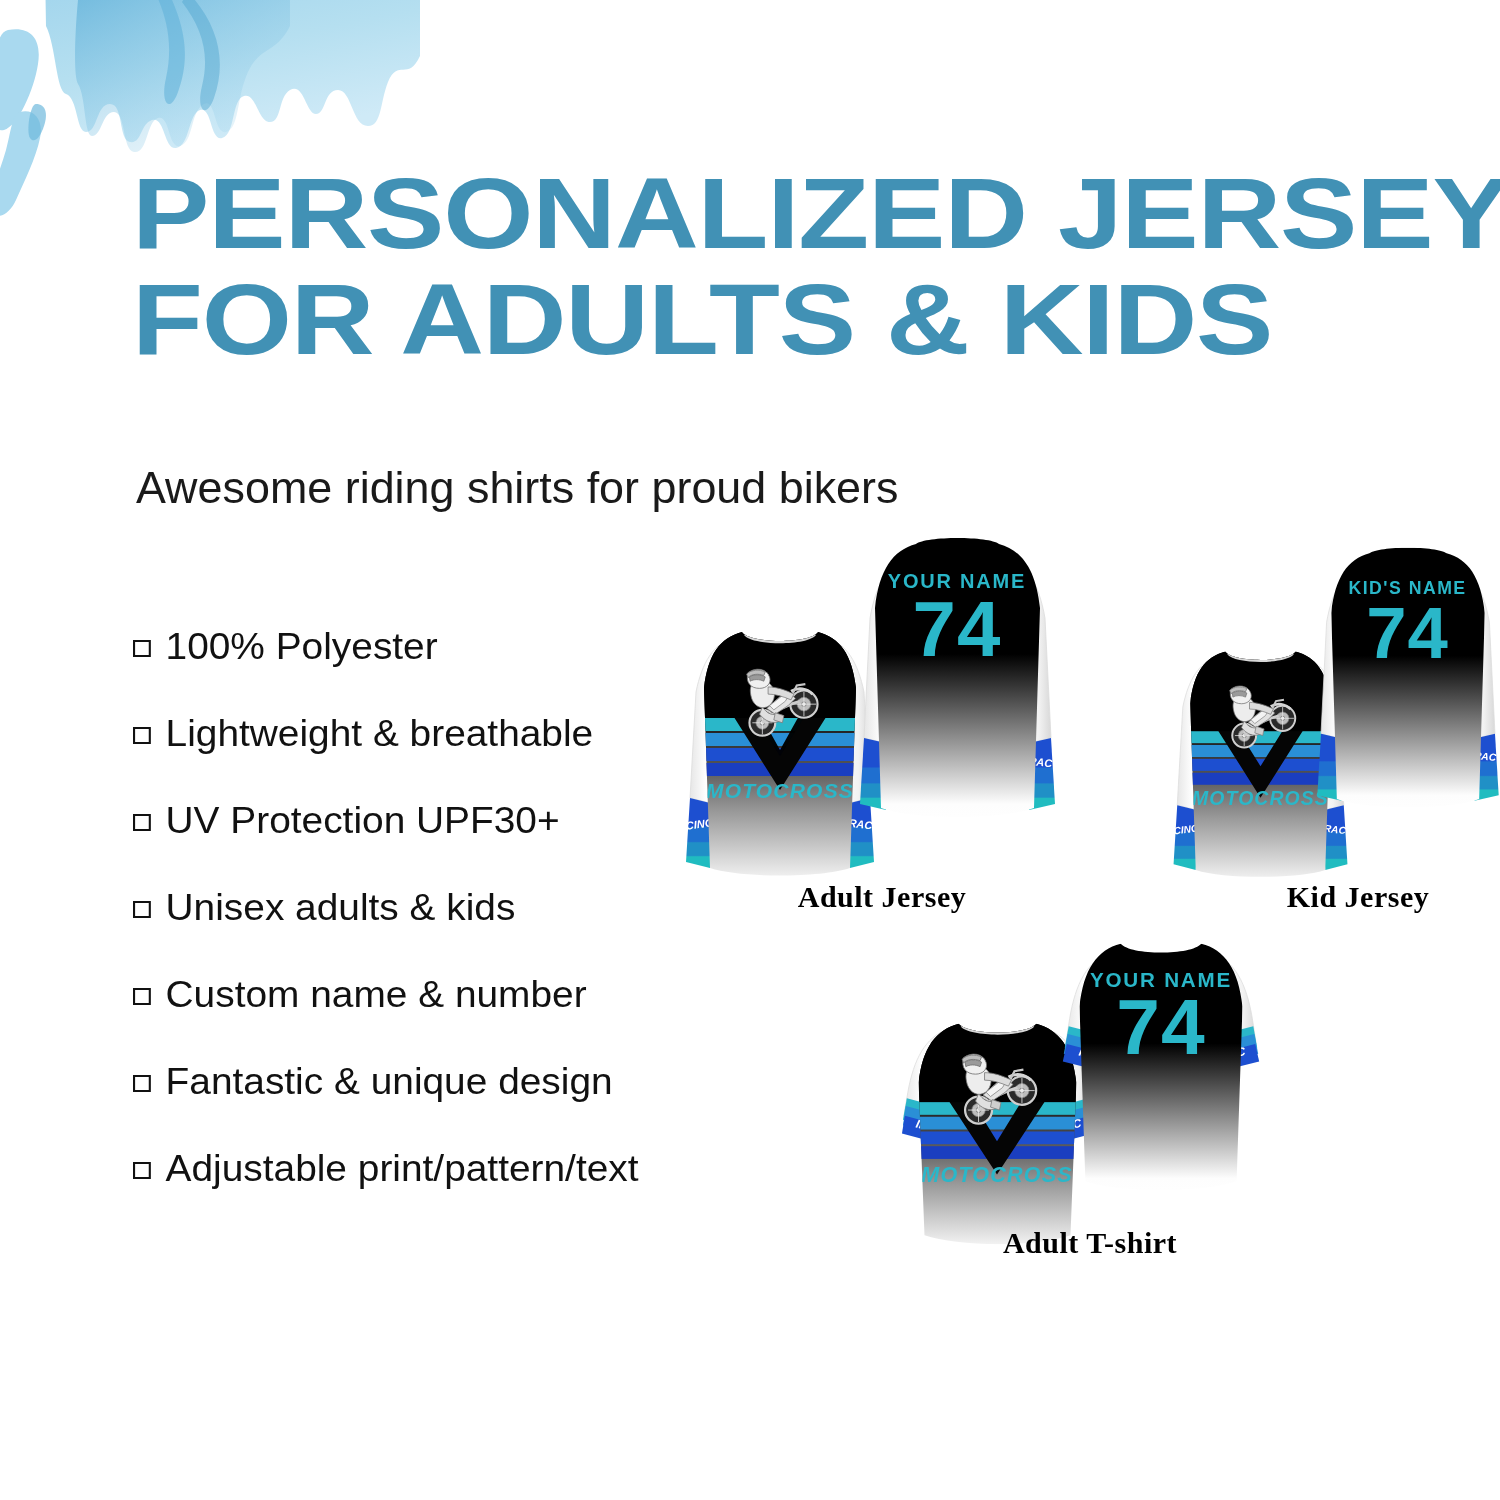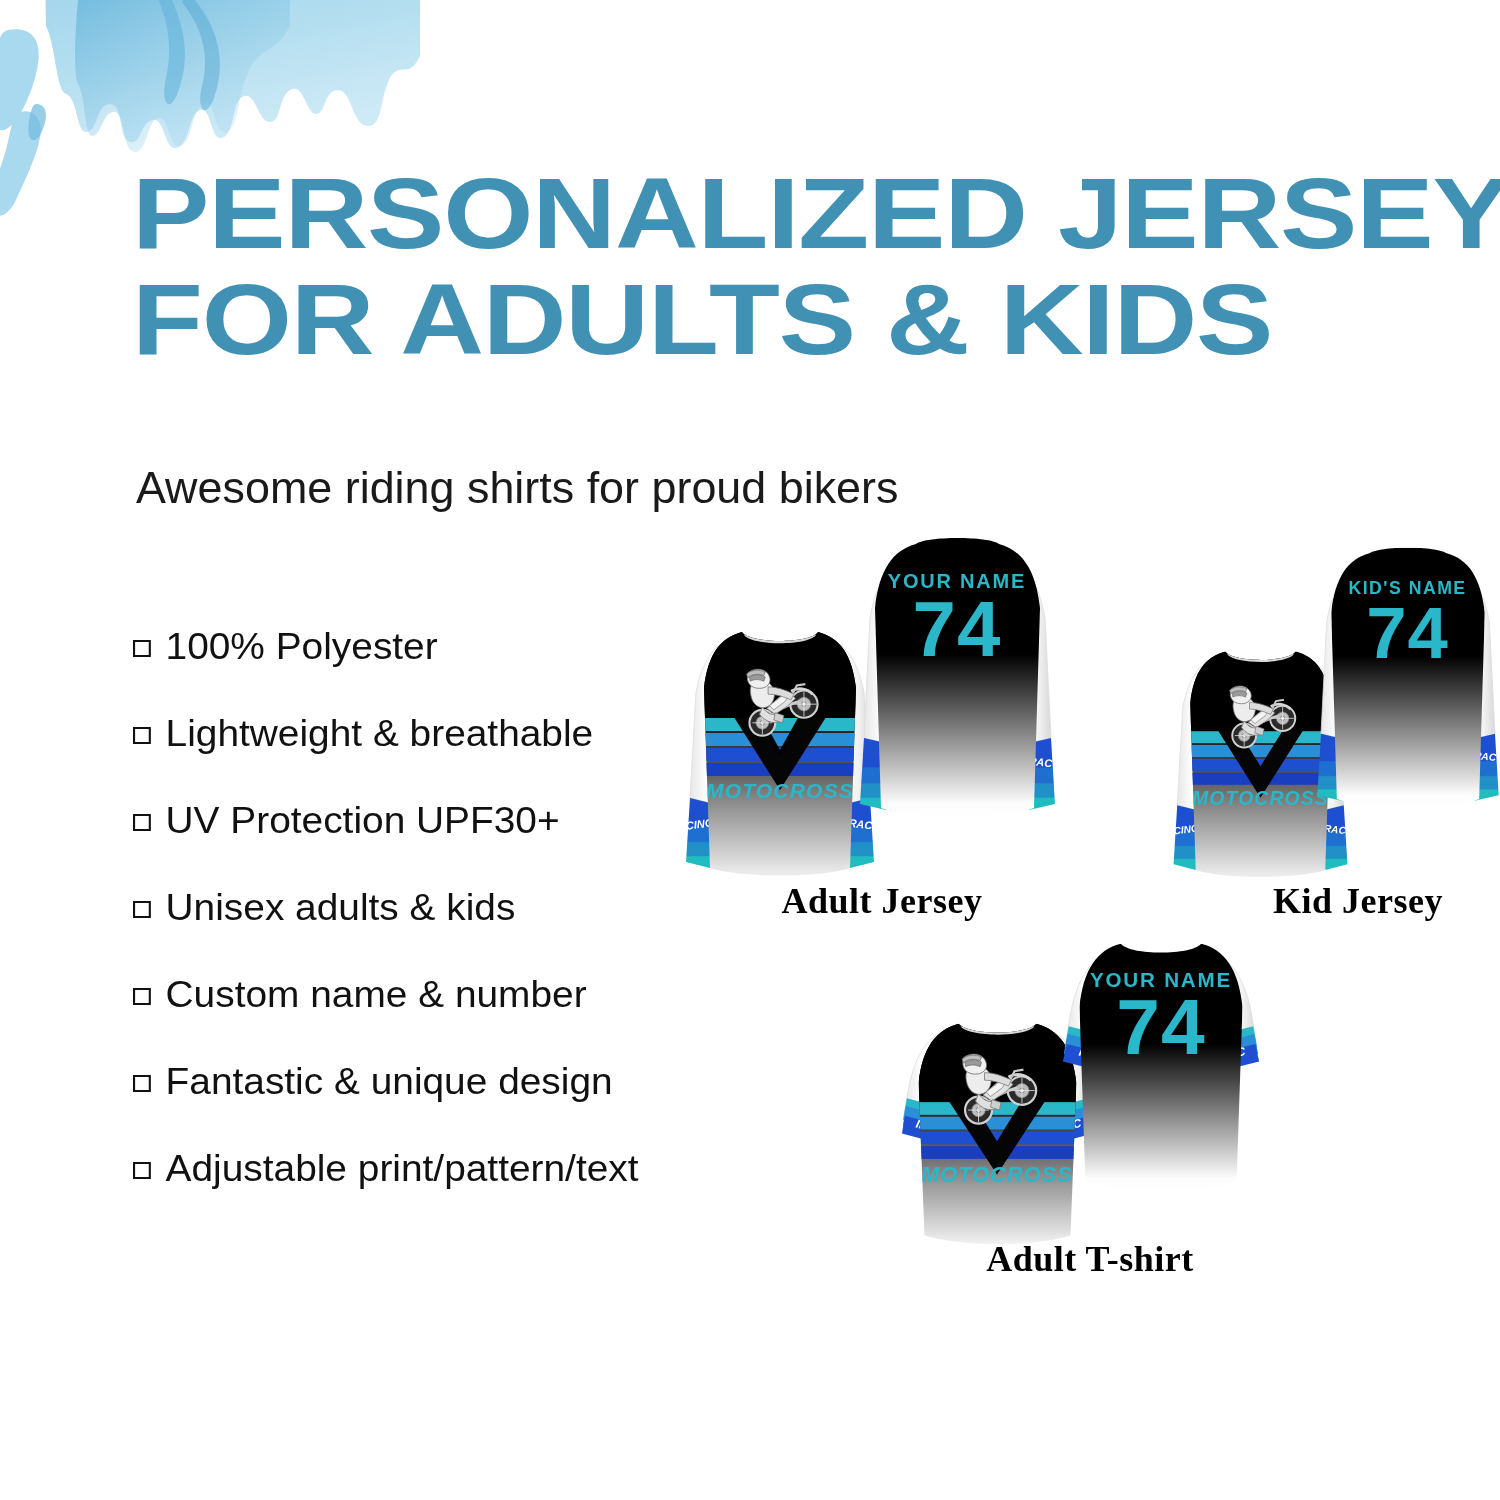--- a/index.html
+++ b/index.html
@@ -75,21 +75,21 @@
   }
 
   
   .product { position:absolute; }
   .plabel {
     position:absolute;
     width:100%;
     text-align:center;
     font-family:"Liberation Serif", serif;
     font-weight:bold;
-    font-size:36px;
+    font-size:30px;
     color:#000;
     letter-spacing:0.5px;
   }
 
   .shirt { position:absolute; }
 
   
   svg { display:block; overflow:visible; }
 </style>
 </head>
@@ -439,14 +439,14 @@
       <path d="M72,14 C82,26 144,26 154,14 C178,20 192,40 196,78
                L190,256 C155,268 71,268 36,256 L30,78 C34,40 48,20 72,14 Z"></path>
     </clipPath>
     <g clip-path="url(#at-back)">
       <rect x="0" y="0" width="225" height="275" fill="url(#backFade)"></rect>
       <text x="113" y="58" text-anchor="middle" fill="#2ab7c9" font-family="'Liberation Sans Narrow','Liberation Sans',sans-serif" font-size="21" font-weight="bold" letter-spacing="1.8">YOUR NAME</text>
       <text x="113" y="126" text-anchor="middle" fill="#2ab7c9" font-family="'Liberation Sans Narrow','Liberation Sans',sans-serif" font-size="80" font-weight="bold" letter-spacing="1">74</text>
     </g>
   </svg>
 
-  <div class="plabel" style="top:308px;">Adult T-shirt</div>
+  <div class="plabel" style="top:296px;">Adult T-shirt</div>
 </div>
 
 </body></html>

